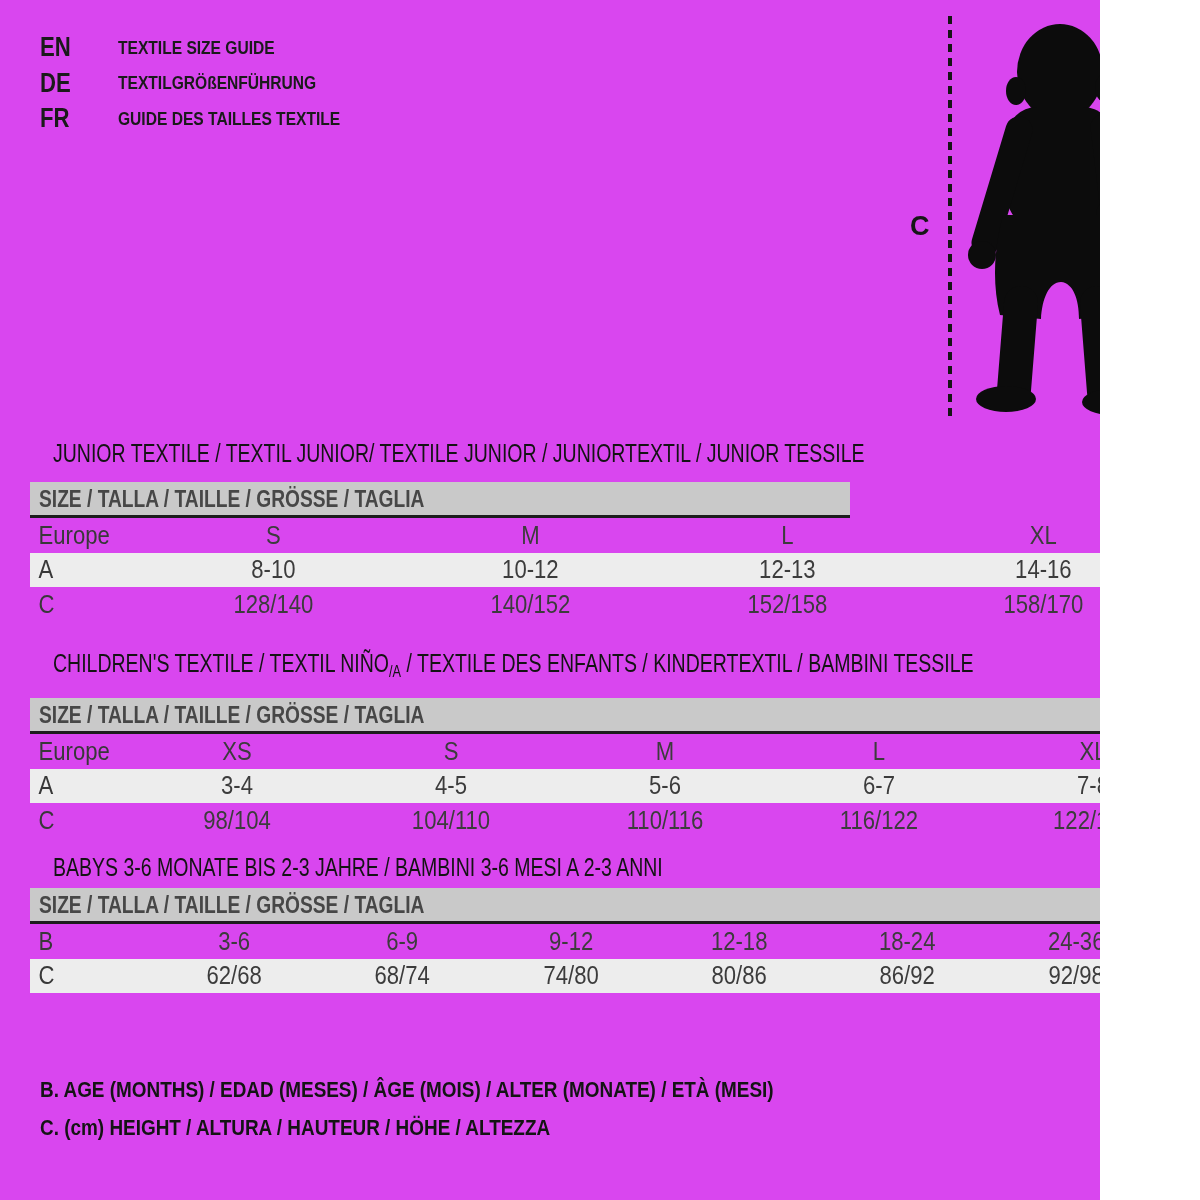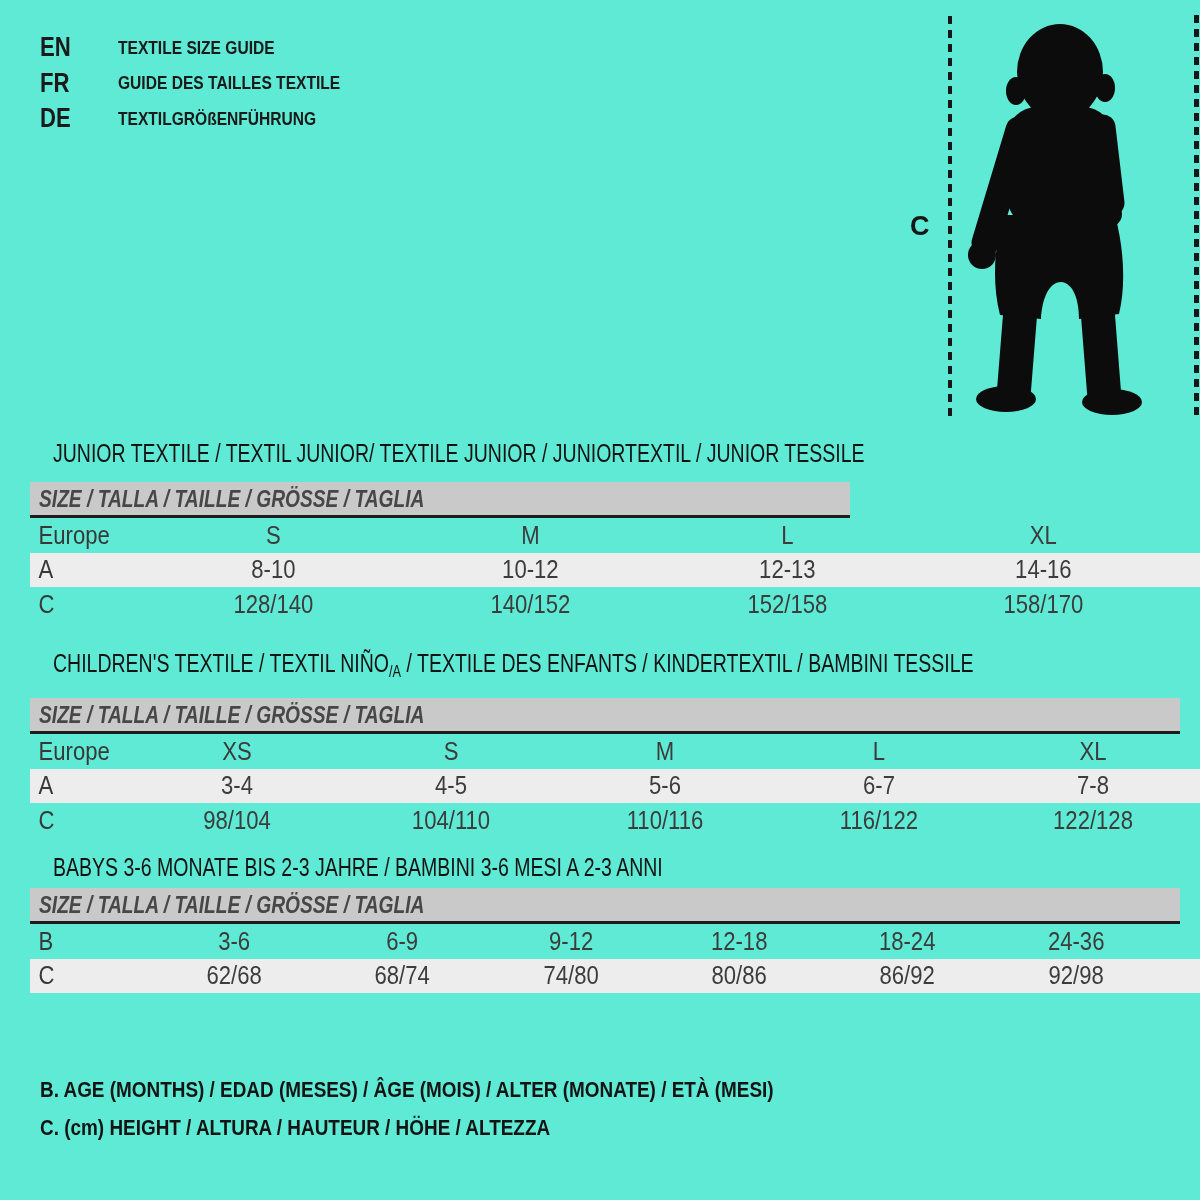--- a/index.html
+++ b/index.html
@@ -1,17 +1,17 @@
 <!DOCTYPE html>
 <html><head>
 <meta charset="utf-8">
 <style>
   html,body{margin:0;padding:0;background:#fff;}
   .page{
-    position:relative;width:1200px;height:1200px;background:#5eead4;
+    position:relative;width:1100px;height:1200px;background:#d946ef;
     font-family:"Liberation Sans",sans-serif;color:#1a1a1a;overflow:hidden;
   }
   
   .lang-block{position:absolute;left:40px;top:30px;}
   .lang-row{display:flex;height:35.6px;align-items:center;white-space:nowrap;}
   .lang-code{width:78px;font-weight:bold;font-size:27px;}
   .lang-code>span,.lang-title>span{display:inline-block;transform:scaleX(0.82);transform-origin:0 50%;white-space:nowrap;}
   .lang-title{font-weight:bold;font-size:19px;}
   
   .dash-line{
@@ -22,21 +22,21 @@
   .figure-label{position:absolute;left:910px;top:211px;font-weight:bold;font-size:27px;color:#161616;}
   .silhouette{position:absolute;left:963px;top:15px;width:182px;height:405px;}
   
   .sec{position:absolute;left:0;width:1200px;}
   .sec-junior{top:435px;}
   .sec-children{top:645px;}
   .sec-babies{top:849px;}
   .sec-title{margin-left:53px;font-weight:normal;font-size:26px;line-height:37px;white-space:nowrap;color:#131313;}
   .sec-title>span{display:inline-block;transform:scaleX(0.75);transform-origin:0 50%;white-space:nowrap;}
   .sec-title .sub{font-size:17px;vertical-align:-5px;}
-  .size-bar{height:33px;background:#c9c9c9;display:flex;align-items:center;padding-left:9px;box-sizing:border-box;margin-left:30px;font-style:italic;}
+  .size-bar{height:33px;background:#c9c9c9;display:flex;align-items:center;padding-left:9px;box-sizing:border-box;margin-left:30px;}
   .size-bar>span{display:inline-block;transform:scaleX(0.8);transform-origin:0 50%;font-weight:bold;font-size:24px;color:#474747;white-space:nowrap;}
   .rule{height:3px;background:#1c1c1c;margin-left:30px;}
   .tbl{margin-left:30px;}
   .row{display:grid;height:34.6px;align-items:center;box-sizing:border-box;}
   .row.shaded{background:#ededed;}
   .cell{text-align:center;font-size:26px;color:#3c3c3c;transform:scaleX(0.85);white-space:nowrap;}
   .cell.label{text-align:left;padding-left:10px;transform-origin:0 50%;color:#383838;}
   .sec-junior .size-bar,.sec-junior .rule{width:820px;}
   .sec-children .size-bar,.sec-children .rule,.sec-babies .size-bar,.sec-babies .rule{width:1150px;}
   .sec-junior .size-bar{margin-top:10px;}
@@ -51,26 +51,26 @@
 <body>
 
 <div class="page">
 
   <div class="lang-block" id="lang-block">
       <div class="lang-row">
         <div class="lang-code"><span>EN</span></div>
         <div class="lang-title"><span>TEXTILE SIZE GUIDE</span></div>
       </div>
       <div class="lang-row">
+        <div class="lang-code"><span>DE</span></div>
+        <div class="lang-title"><span>TEXTILGRÖßENFÜHRUNG</span></div>
+      </div>
+      <div class="lang-row">
         <div class="lang-code"><span>FR</span></div>
         <div class="lang-title"><span>GUIDE DES TAILLES TEXTILE</span></div>
-      </div>
-      <div class="lang-row">
-        <div class="lang-code"><span>DE</span></div>
-        <div class="lang-title"><span>TEXTILGRÖßENFÜHRUNG</span></div>
       </div>
     </div>
 
   <div class="dash-line dash-left"></div>
   <div class="dash-line dash-right"></div>
   <div class="figure-label">C</div>
 
   <svg class="silhouette" viewBox="0 0 182 405" xmlns="http://www.w3.org/2000/svg">
     <g fill="#0c0c0c" stroke="none">
       <ellipse cx="97" cy="57" rx="43" ry="48"></ellipse>

